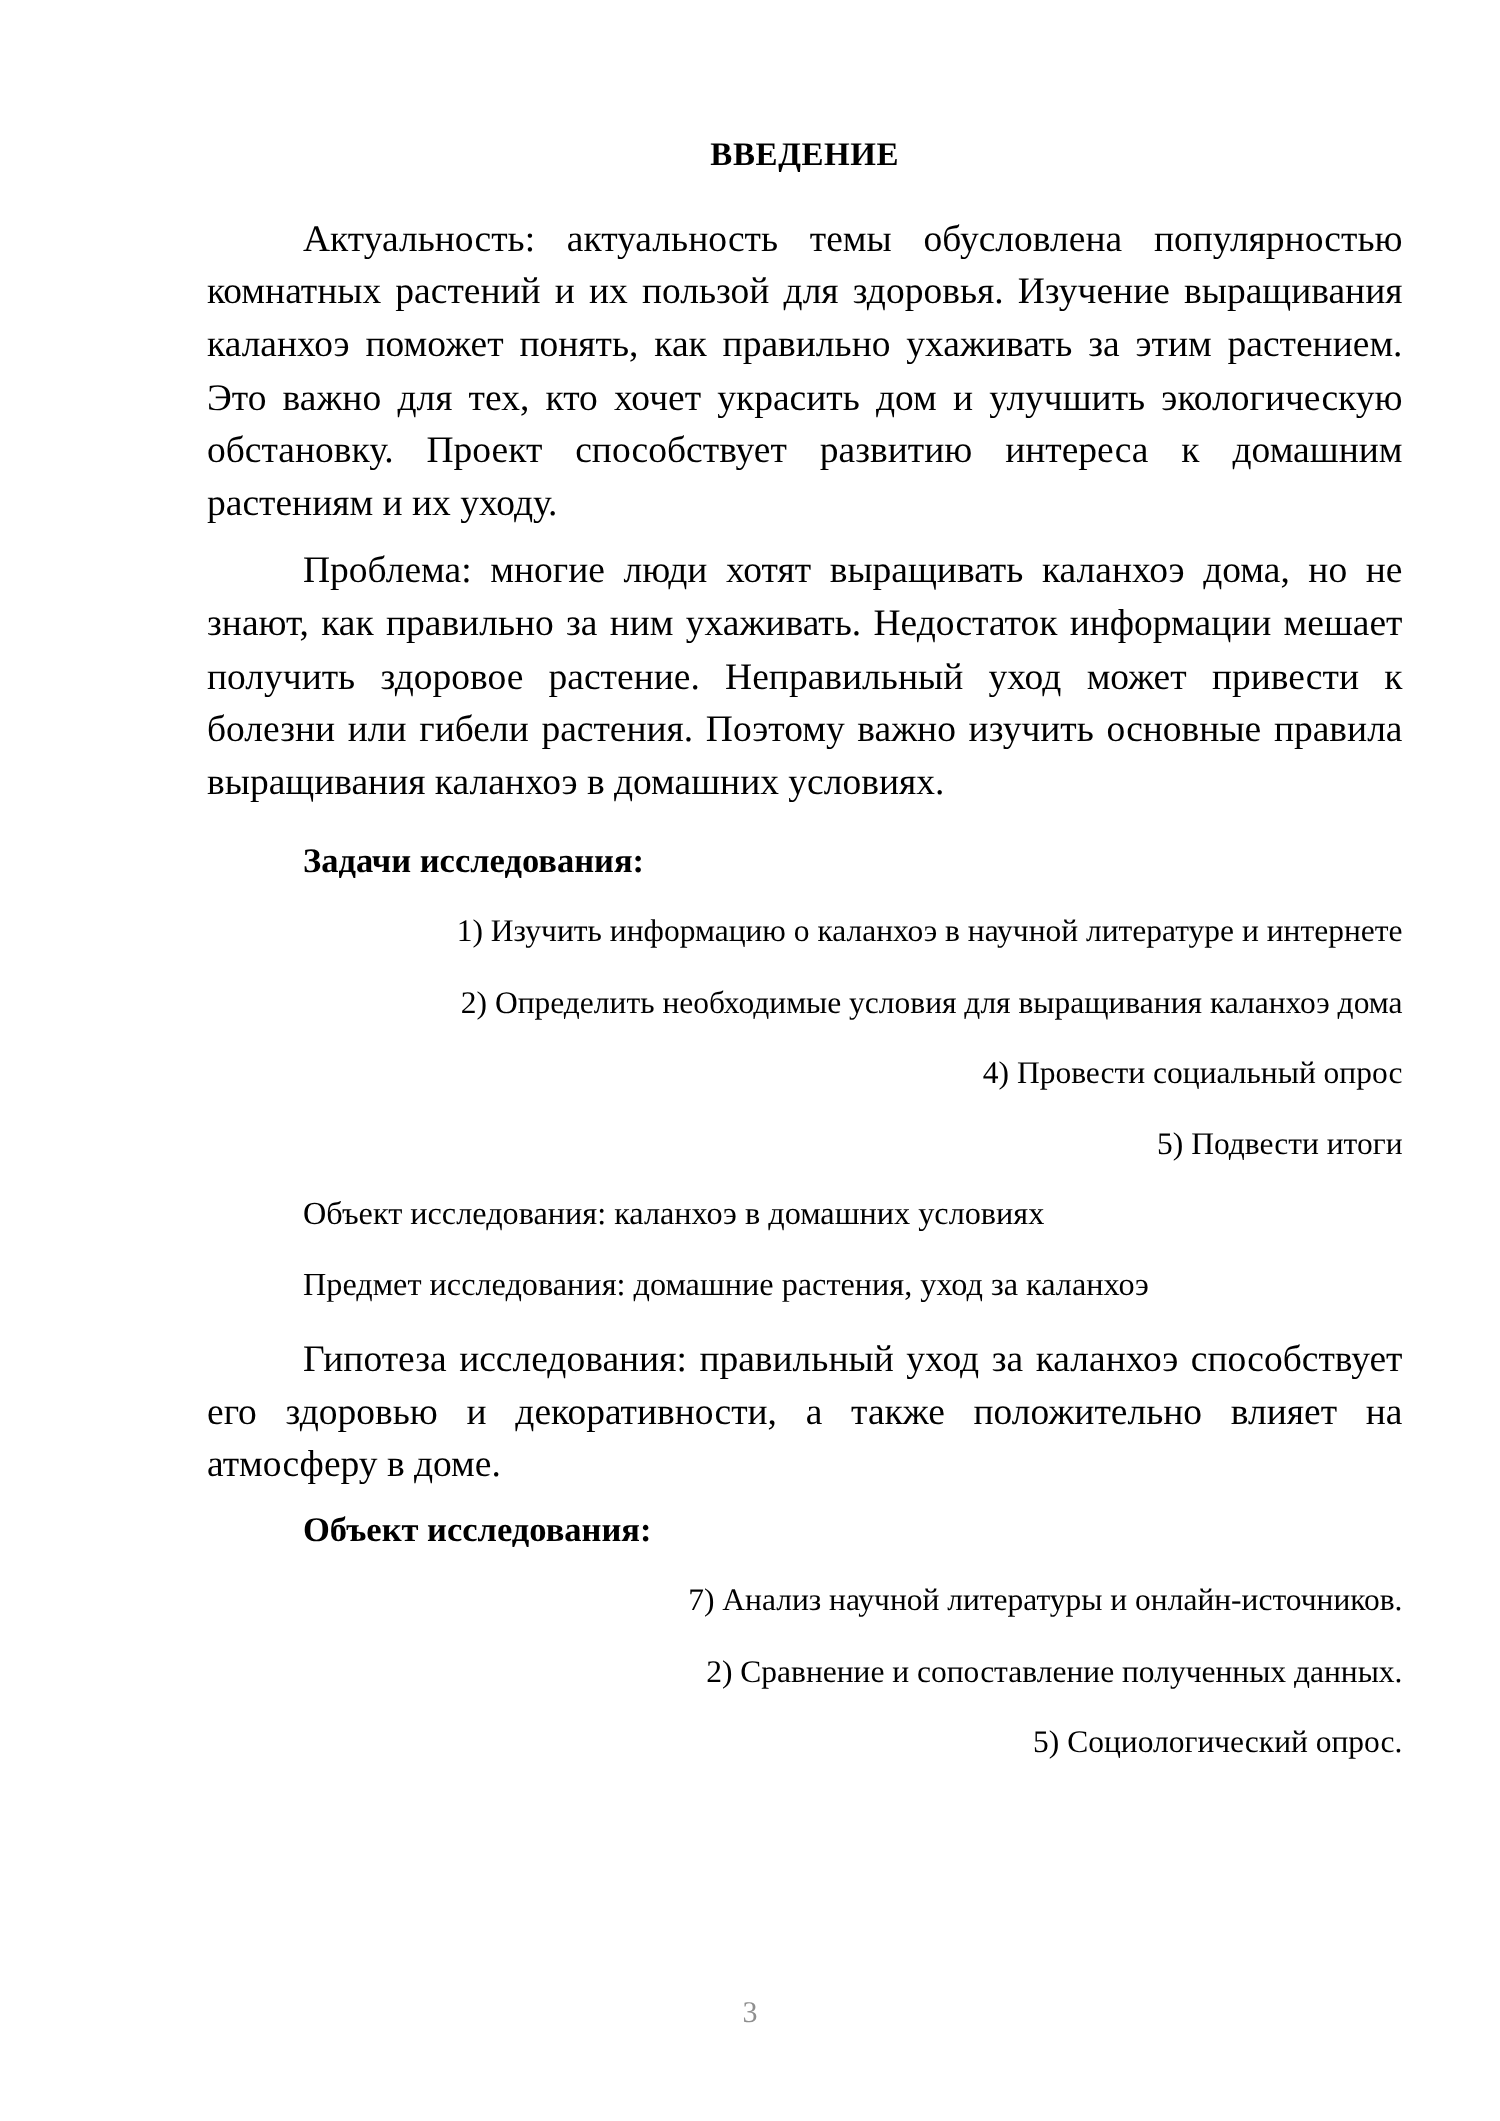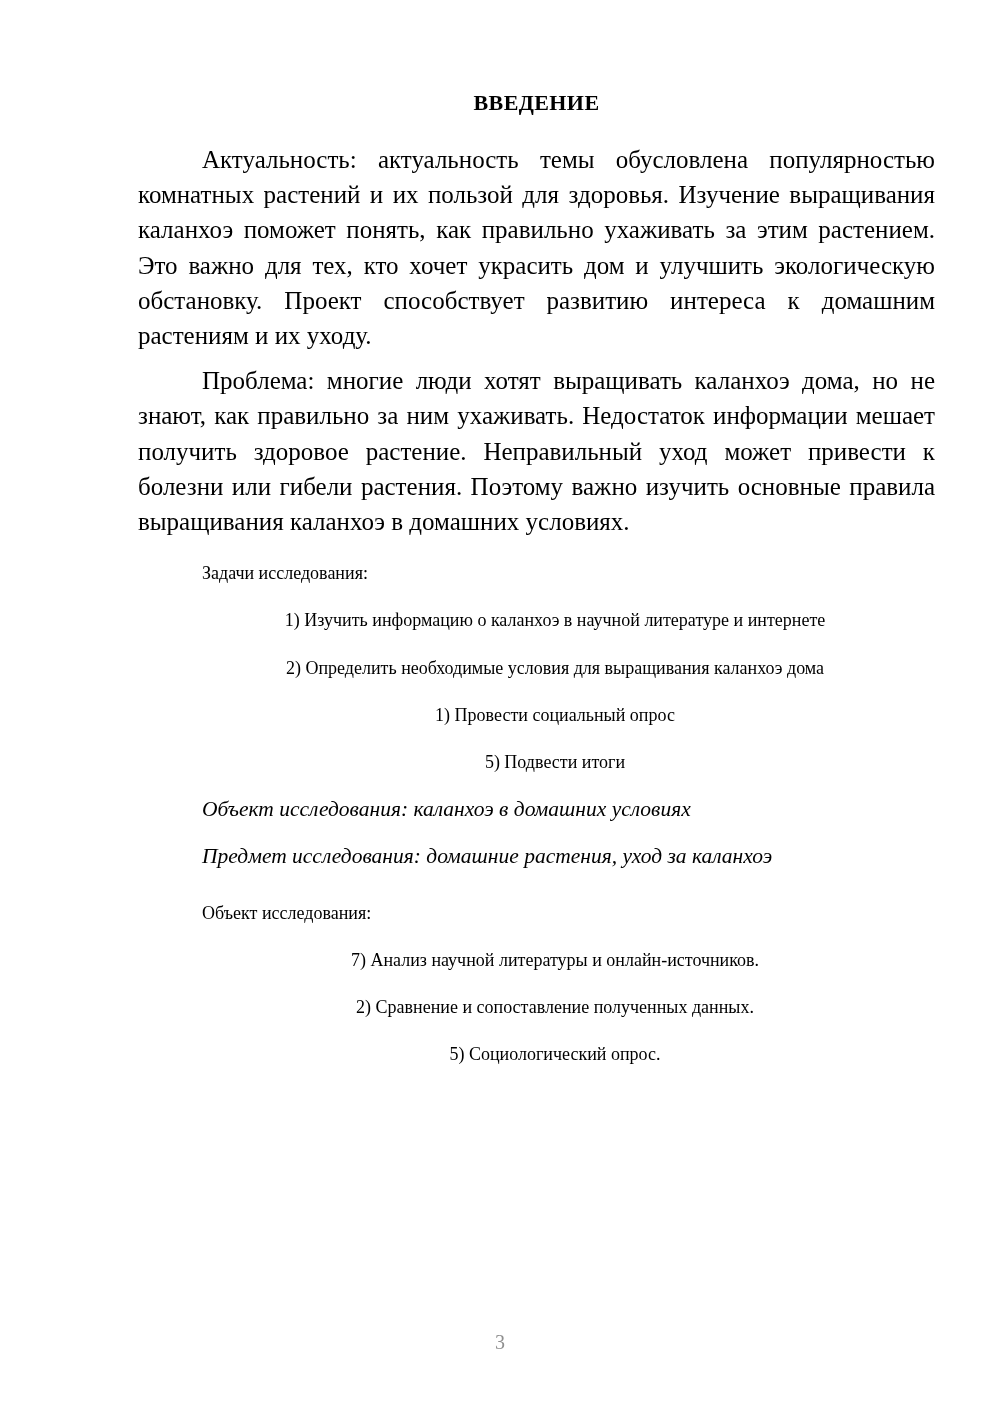--- a/index.html
+++ b/index.html
@@ -46,52 +46,52 @@
     font-size: 25px;
     line-height: 35.2px;
     text-align: justify;
     text-justify: inter-word;
     text-indent: 64px;
     margin: 0 0 1px 0;
     hyphens: none;
   }
 
   .lead-line {
-    font-size: 18px;
+    font-size: 23px;
     line-height: 35.2px;
     text-align: left;
     text-indent: 64px;
     margin: 0;
     padding-top: 7px;
+    font-weight: bold;
   }
 
   .list {
     list-style: none;
     margin: 0;
     padding: 0;
   }
 
   .list-item {
-    font-size: 18px;
+    font-size: 21px;
     line-height: 35.2px;
-    text-align: center;
+    text-align: right;
     margin: 0;
     padding-top: 12px;
     padding-left: 37px;
     text-indent: 0;
   }
 
   .sub-line {
     font-size: 21.5px;
     line-height: 35.2px;
     text-align: left;
     margin: 0;
     padding-top: 12px;
     padding-left: 64px;
-    font-style: italic;
   }
 
   .spacer-sm { height: 9px; }
   .spacer-md { height: 14px; }
 
   .page-number {
     position: absolute;
     left: 0;
     top: 1330px;
     width: 1000px;
@@ -117,30 +117,31 @@
     <p class="para">Проблема: многие люди хотят выращивать каланхоэ дома, но не знают, как правильно за ним ухаживать. Недостаток информации мешает получить здоровое растение. Неправильный уход может привести к болезни или гибели растения. Поэтому важно изучить основные правила выращивания каланхоэ в домашних условиях.</p>
 
     <div class="spacer-sm"></div>
 
 
     <p class="lead-line">Задачи исследования:</p>
 
     <ul class="list">
       <li class="list-item">1) Изучить информацию о каланхоэ в научной литературе и интернете</li>
       <li class="list-item">2) Определить необходимые условия для выращивания каланхоэ дома</li>
-      <li class="list-item">1) Провести социальный опрос</li>
+      <li class="list-item">4) Провести социальный опрос</li>
       <li class="list-item">5) Подвести итоги</li>
     </ul>
 
     <p class="sub-line">Объект исследования: каланхоэ в домашних условиях</p>
 
     <p class="sub-line">Предмет исследования: домашние растения, уход за каланхоэ</p>
 
     <div class="spacer-md"></div>
 
+    <p class="para">Гипотеза исследования: правильный уход за каланхоэ способствует его здоровью и декоративности, а также положительно влияет на атмосферу в доме.</p>
 
     <p class="lead-line">Объект исследования:</p>
 
     <ul class="list">
       <li class="list-item">7) Анализ научной литературы и онлайн-источников.</li>
       <li class="list-item">2) Сравнение и сопоставление полученных данных.</li>
       <li class="list-item">5) Социологический опрос.</li>
     </ul>
 
   </div>

